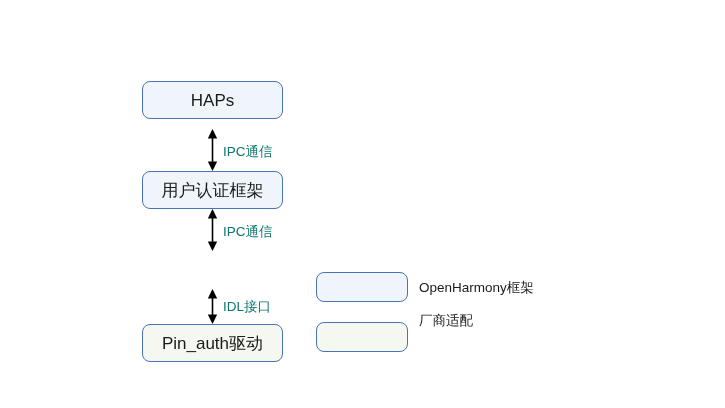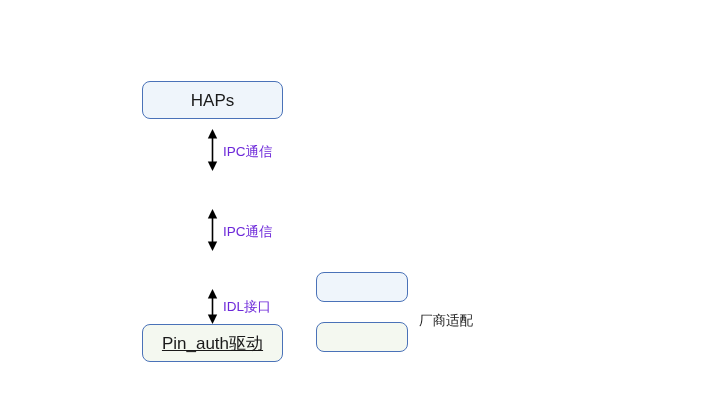--- a/index.html
+++ b/index.html
@@ -34,21 +34,21 @@
     border-radius: 8px;
     display: flex;
     align-items: center;
     justify-content: center;
     color: #1a1a1a;
     font-size: 17px;
     line-height: 1;
     white-space: nowrap;
   }
   .node.framework { background: #eff5fb; }
-  .node.vendor    { background: #f4f8f0; text-decoration: underline; }
+  .node.vendor    { background: #f4f8f0; }
 
   .node-1 { top: 81px; }
   .node-2 { top: 171px; }
   .node-3 { top: 251px; }
   .node-4 { top: 324px; }
 
   
   .connector {
     position: absolute;
     left: 204px;
@@ -60,21 +60,21 @@
     height: 100%;
   }
   .conn-1 { top: 129px; height: 42px; }
   .conn-2 { top: 209px; height: 42px; }
   .conn-3 { top: 289px; height: 35px; }
 
   
   .edge-label {
     position: absolute;
     left: 223px;
-    color: #6d28d9;
+    color: #0f766e;
     font-size: 13.5px;
     line-height: 1;
     white-space: nowrap;
   }
   .edge-label-1 { top: 145px; }
   .edge-label-2 { top: 225px; }
   .edge-label-3 { top: 300px; }
 
   
   .legend-swatch {
@@ -113,20 +113,23 @@
 
   <div class="connector conn-1">
     <svg viewBox="0 0 17 42" preserveAspectRatio="none">
       <line x1="8.5" y1="8" x2="8.5" y2="34" stroke="#000000" stroke-width="1.6"></line>
       <polygon points="8.5,0 13.2,9.5 3.8,9.5" fill="#000000"></polygon>
       <polygon points="8.5,42 13.2,32.5 3.8,32.5" fill="#000000"></polygon>
     </svg>
   </div>
   <div class="edge-label edge-label-1">IPC通信</div>
 
+  <div class="node framework node-2">
+    <span>用户认证框架</span>
+  </div>
 
   <div class="connector conn-2">
     <svg viewBox="0 0 17 42" preserveAspectRatio="none">
       <line x1="8.5" y1="8" x2="8.5" y2="34" stroke="#000000" stroke-width="1.6"></line>
       <polygon points="8.5,0 13.2,9.5 3.8,9.5" fill="#000000"></polygon>
       <polygon points="8.5,42 13.2,32.5 3.8,32.5" fill="#000000"></polygon>
     </svg>
   </div>
   <div class="edge-label edge-label-2">IPC通信</div>
 
@@ -138,17 +141,18 @@
       <polygon points="8.5,35 13.2,25.5 3.8,25.5" fill="#000000"></polygon>
     </svg>
   </div>
   <div class="edge-label edge-label-3">IDL接口</div>
 
   <div class="node vendor node-4">
     <span>Pin_auth驱动</span>
   </div>
 
   <div class="legend-swatch framework legend-swatch-1"></div>
+  <div class="legend-label legend-label-1">OpenHarmony框架</div>
 
   <div class="legend-swatch vendor legend-swatch-2"></div>
   <div class="legend-label legend-label-2">厂商适配</div>
 
 </div>
 
 </body></html>

